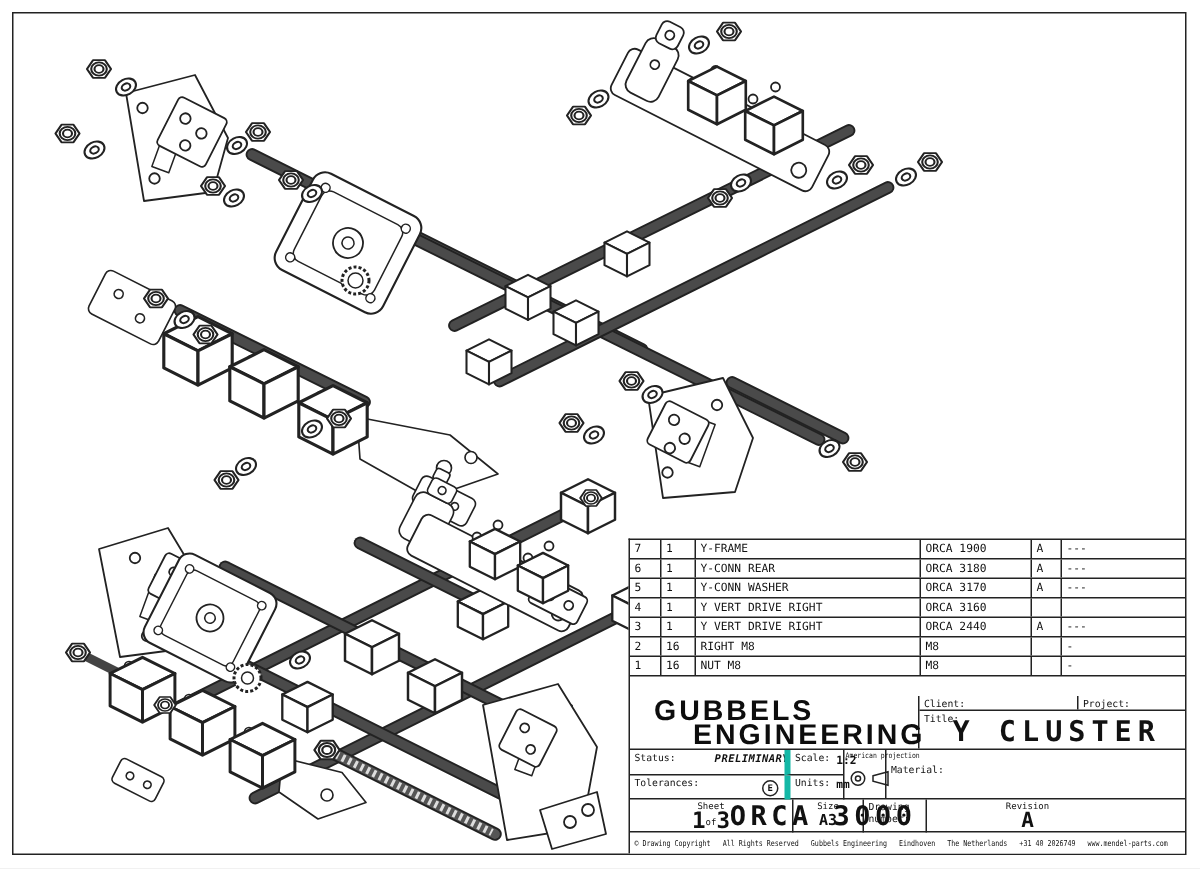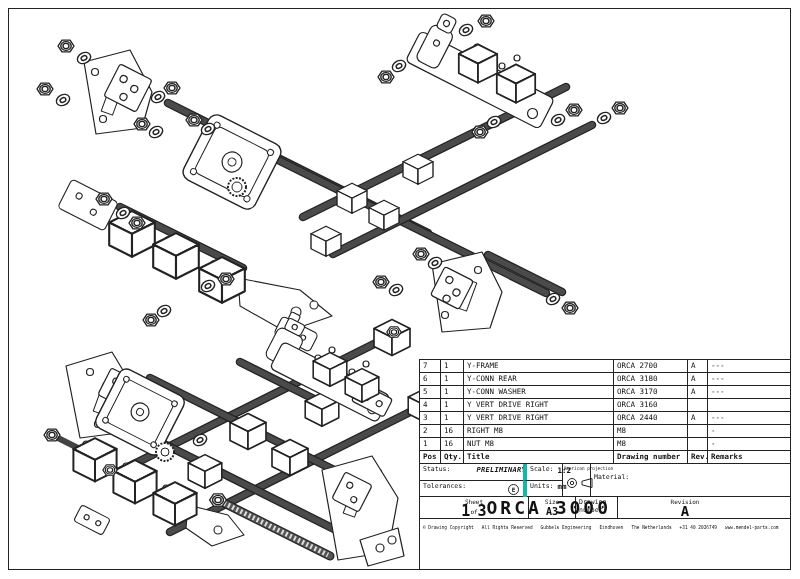--- a/index.html
+++ b/index.html
@@ -358,21 +358,21 @@
 
   <div class="frame">
 
     <div class="titleblock">
 
       <div class="ptable">
         <div class="prow">
           <div>7</div>
           <div>1</div>
           <div>Y-FRAME</div>
-          <div>ORCA 2700</div>
+          <div>ORCA 1900</div>
           <div>A</div>
           <div>---</div>
         </div>
         <div class="prow">
           <div>6</div>
           <div>1</div>
           <div>Y-CONN REAR</div>
           <div>ORCA 3180</div>
           <div>A</div>
           <div>---</div>
@@ -410,30 +410,38 @@
           <div>-</div>
         </div>
         <div class="prow">
           <div>1</div>
           <div>16</div>
           <div>NUT M8</div>
           <div>M8</div>
           <div></div>
           <div>-</div>
         </div>
-        <div class="prow phead">
-          <div>Pos</div>
-          <div>Qty.</div>
-          <div>Title</div>
-          <div>Drawing number</div>
-          <div>Rev.</div>
-          <div>Remarks</div>
-        </div>
       </div>
 
+      <div class="rowA">
+        <div class="logo">
+          <div class="l1">GUBBELS</div>
+          <div class="l2">ENGINEERING</div>
+        </div>
+        <div class="rowA-right">
+          <div class="cliproj">
+            <div class="cli lab">Client:</div>
+            <div class="lab">Project:</div>
+          </div>
+          <div class="titlecell">
+            <span class="lab" style="position:absolute;left:0;top:0;">Title:</span>
+            <div class="titleval">Y CLUSTER</div>
+          </div>
+        </div>
+      </div>
 
       <div class="rowB">
         <div class="rowB-left">
           <div class="stacol">
             <div class="scell">
               <span class="lab">Status:</span>
               <span class="prelim">PRELIMINARY</span>
             </div>
             <div class="scell">
               <span class="lab">Tolerances:</span>

